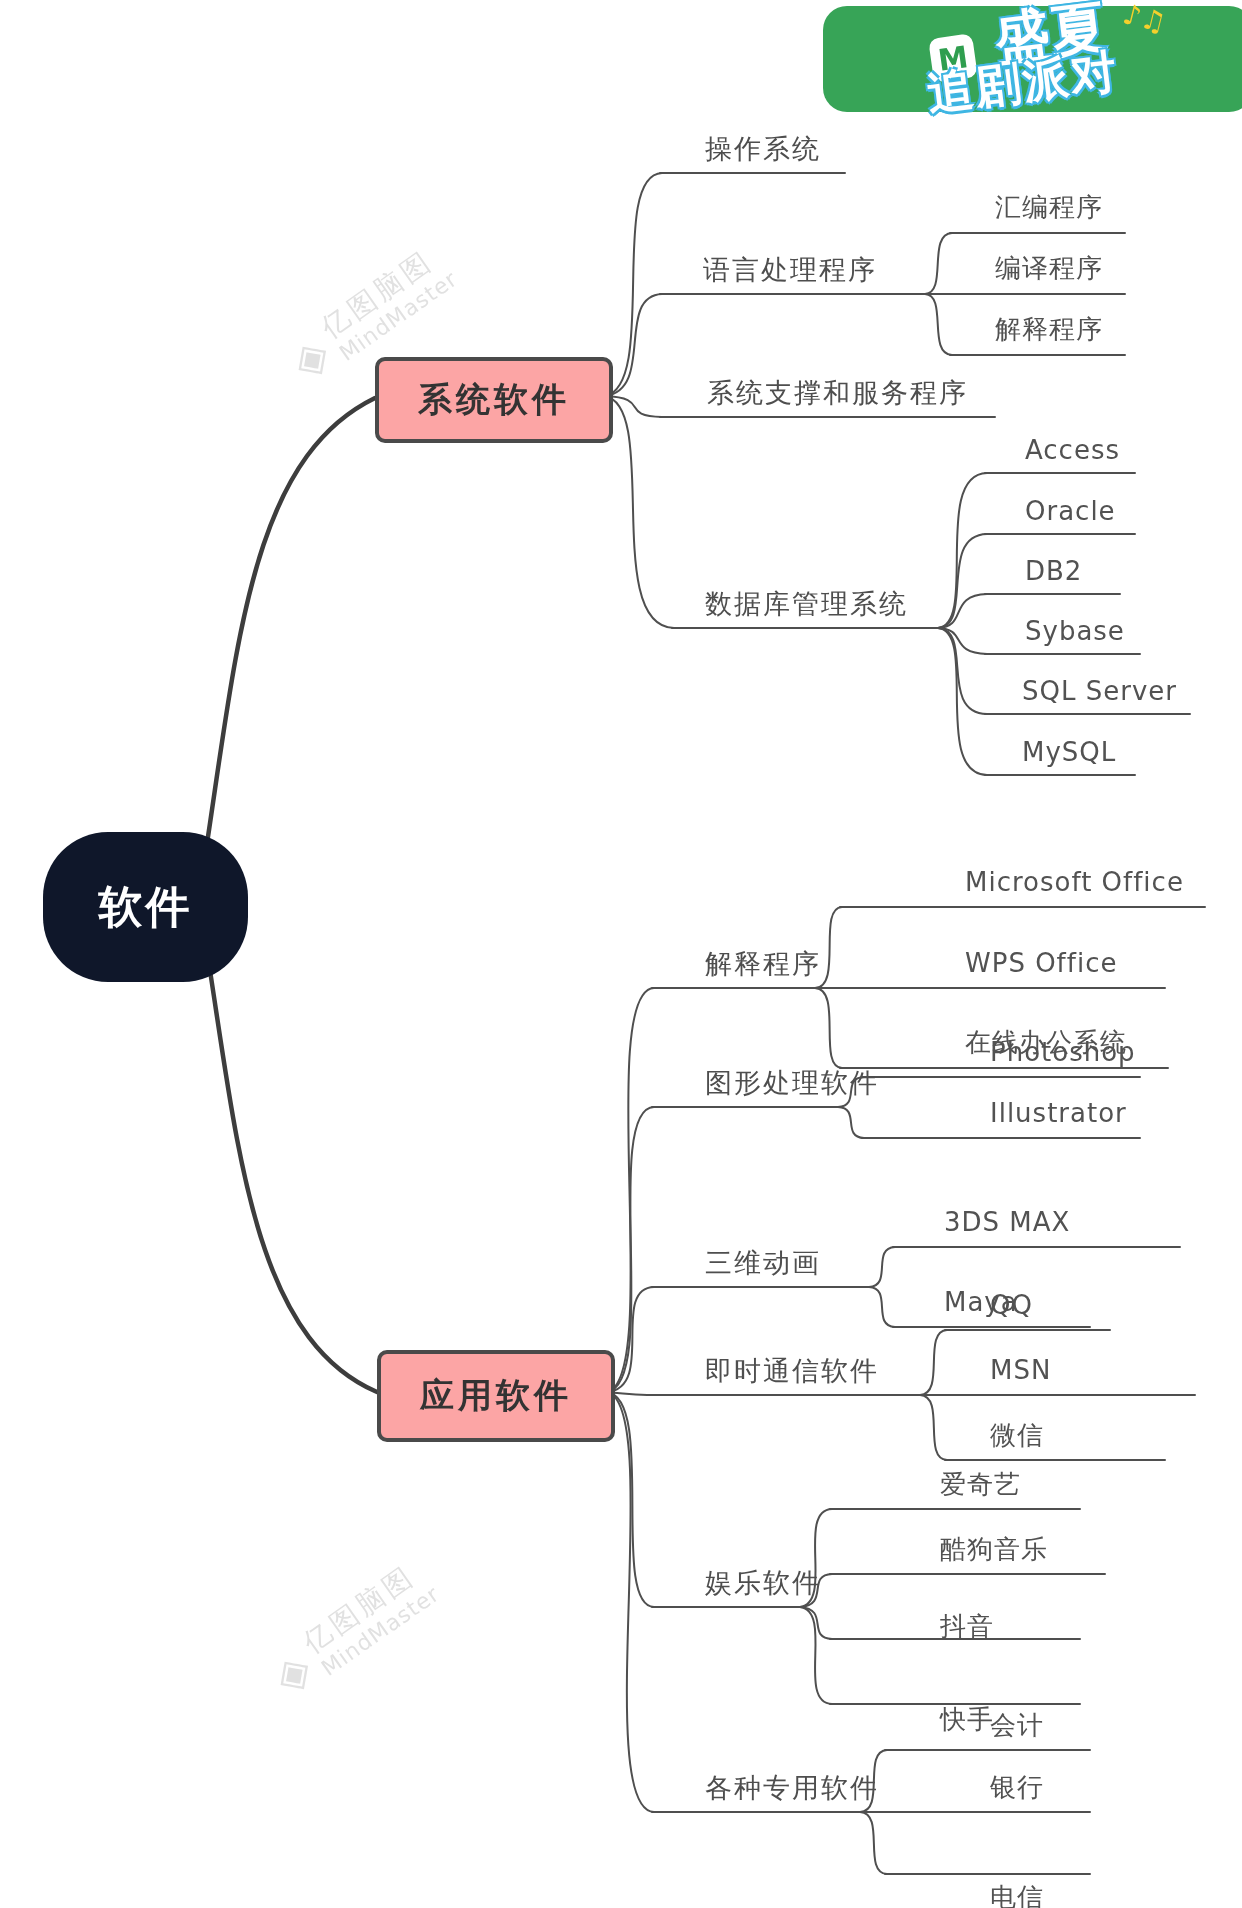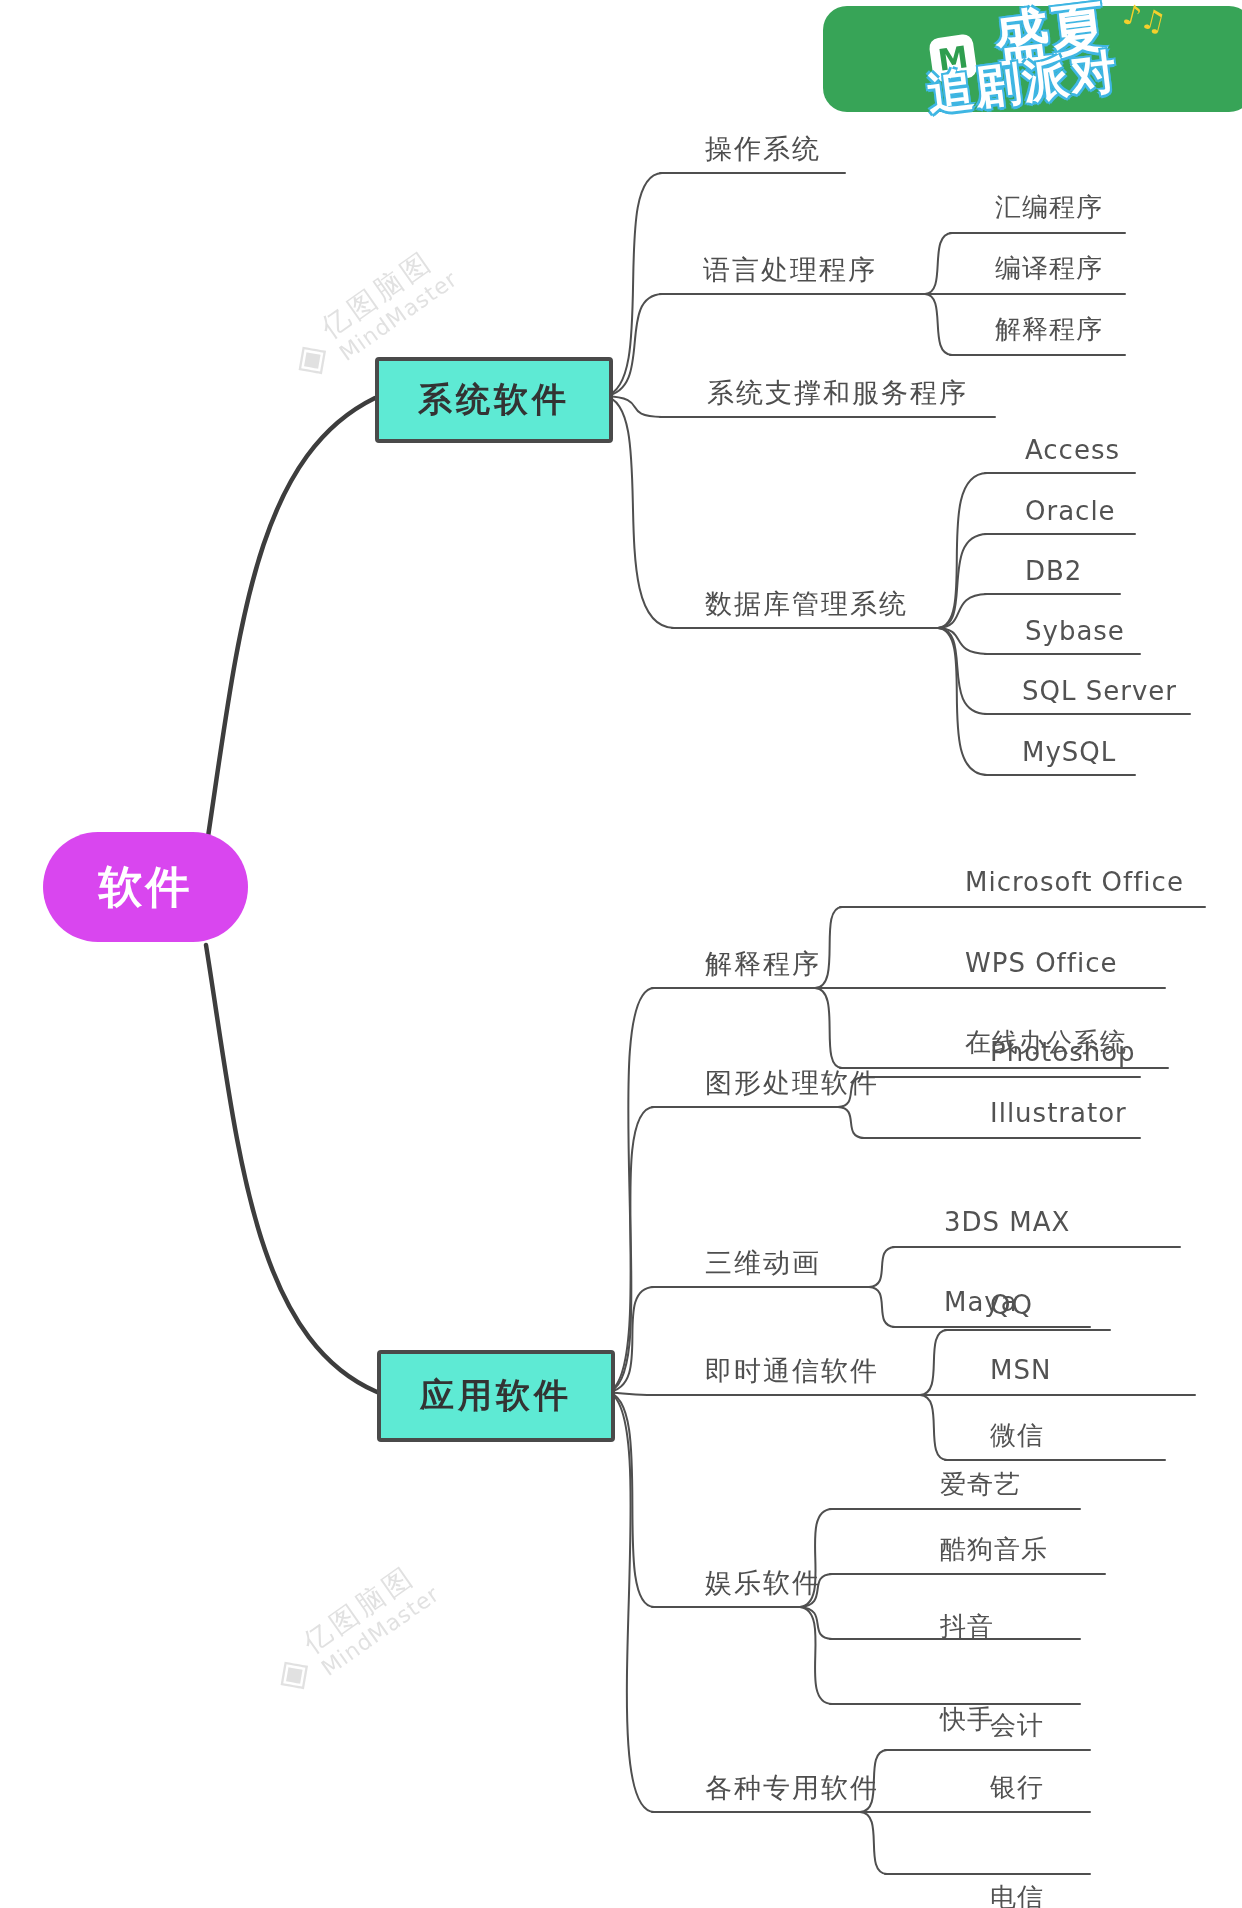--- a/index.html
+++ b/index.html
@@ -2,24 +2,24 @@
 <html><head>
 <meta charset="utf-8">
 <style>
   html,body{margin:0;padding:0;background:#ffffff;}
   #canvas{position:relative;width:1242px;height:1908px;background:#ffffff;overflow:hidden;
           font-family:"DejaVu Sans","Liberation Sans",sans-serif;}
   svg.wires{position:absolute;left:0;top:0;}
   .lbl{position:absolute;white-space:nowrap;color:#4e4e4e;line-height:1.15;}
   .cn2{font-size:27px;letter-spacing:2px;}
   .leaf{font-size:26px;letter-spacing:1px;color:#525252;}
-  .box{position:absolute;border:4px solid #4a4a4a;border-radius:4px;background:#5eead4;
+  .box{position:absolute;border:4px solid #4a4a4a;border-radius:10px;background:#fca5a5;
        display:flex;align-items:center;justify-content:center;
        font-size:34px;font-weight:bold;color:#333;letter-spacing:4px;z-index:2;}
-  .root{position:absolute;left:43px;top:832px;width:205px;height:110px;background:#d946ef;
+  .root{position:absolute;left:43px;top:832px;width:205px;height:150px;background:#0f172a;
         border-radius:65px;display:flex;align-items:center;justify-content:center;
         font-size:44px;font-weight:bold;color:#fff;letter-spacing:3px;z-index:2;}
   
   .badge{position:absolute;left:823px;top:6px;width:430px;height:106px;background:#37A457;
          border-radius:24px;z-index:3;}
   .badge-icon{position:absolute;left:108px;top:30px;width:44px;height:44px;background:#fff;
               border-radius:10px;display:flex;align-items:center;justify-content:center;
               color:#2f9e4f;font-weight:bold;font-size:30px;transform:rotate(-8deg);}
   .badge-l1{position:absolute;left:172px;top:-10px;font-size:56px;font-weight:900;color:#fff;
             transform:rotate(-7deg);

